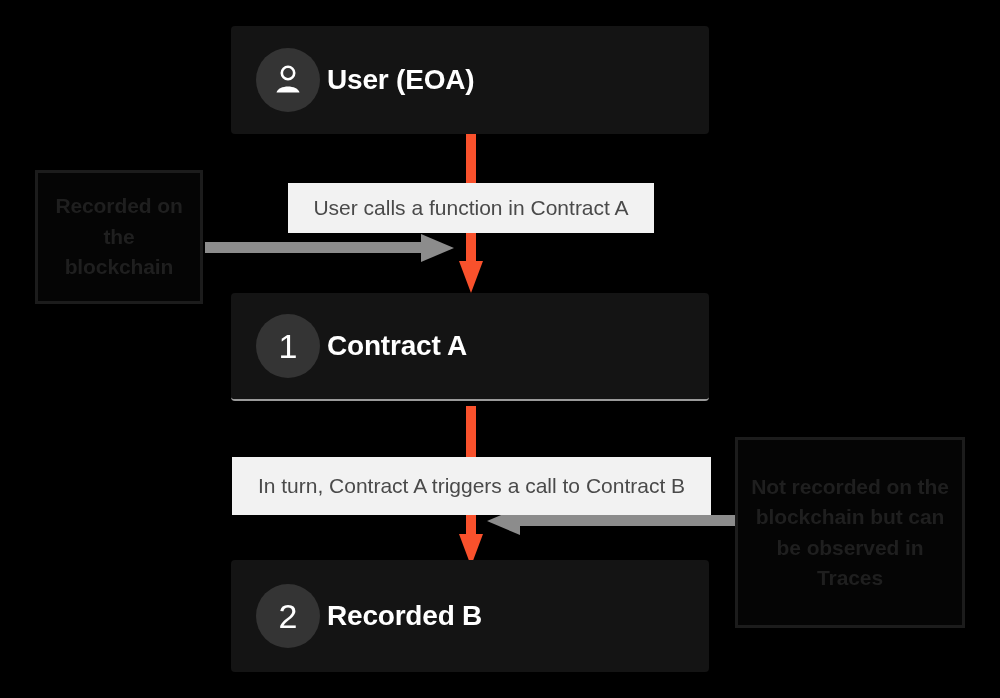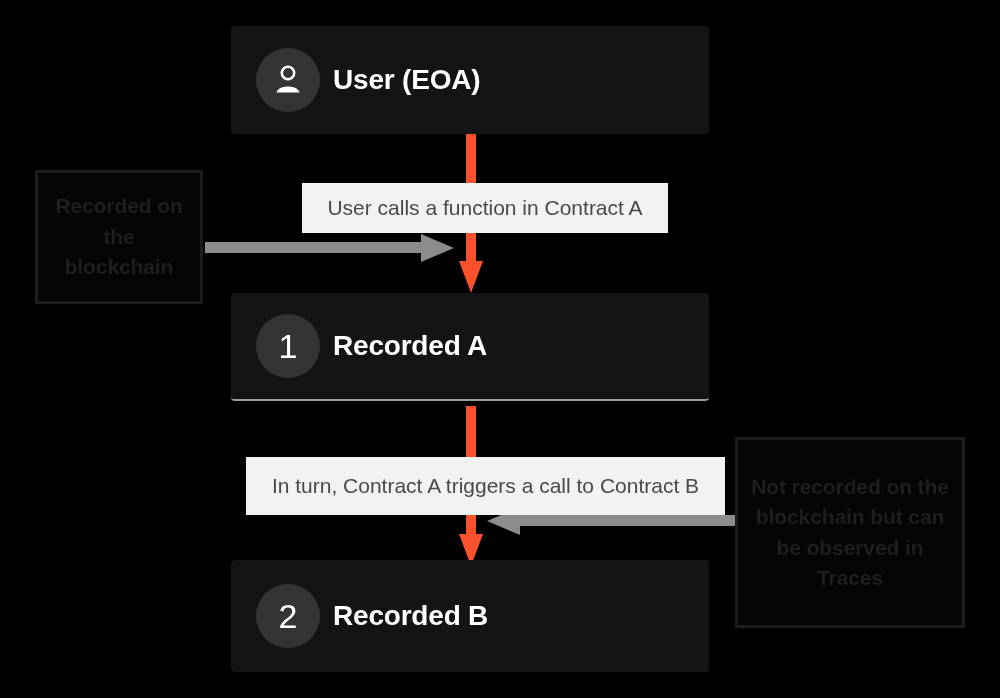--- a/index.html
+++ b/index.html
@@ -47,42 +47,41 @@
     justify-content: center;
     color: #ffffff;
     font-size: 34px;
     font-weight: 400;
     letter-spacing: 0px;
   }
 
   .badge svg { display: block; }
 
   .node-label {
-    margin-left: 13px;
+    margin-left: 7px;
     color: #ffffff;
     font-size: 28px;
     font-weight: 700;
     letter-spacing: -0.2px;
     white-space: nowrap;
   }
 
   
   .caption {
     position: absolute;
     background: #f2f2f2;
     display: flex;
     align-items: center;
     justify-content: center;
     color: #4a4a4a;
     font-size: 21px;
     font-weight: 400;
     white-space: nowrap;
     box-sizing: border-box;
     z-index: 6;
-    margin-left: 14px;
   }
 
   
   .note {
     position: absolute;
     background: #050505;
     border: 3px solid #1c1c1c;
     display: flex;
     align-items: center;
     justify-content: center;
@@ -130,21 +129,21 @@
       <svg width="36" height="36" viewBox="0 0 36 36" xmlns="http://www.w3.org/2000/svg">
         <circle cx="18" cy="11" r="6.2" fill="none" stroke="#ffffff" stroke-width="2.6"></circle>
         <path d="M6.5 30.5 C 8.5 22.5 27.5 22.5 29.5 30.5 Z" fill="#ffffff"></path>
       </svg>
     </div>
     <div class="node-label">User (EOA)</div>
   </div>
 
   <div class="node has-underline" style="left:231px; top:293px; width:478px; height:108px;">
     <div class="badge">1</div>
-    <div class="node-label">Recorded A</div>
+    <div class="node-label">Contract A</div>
   </div>
 
   <div class="node" style="left:231px; top:560px; width:478px; height:112px;">
     <div class="badge">2</div>
     <div class="node-label">Recorded B</div>
   </div>
 
   <div class="caption" style="left:288px; top:183px; width:366px; height:50px;">
     <span>User calls a function in Contract A</span>
   </div>

